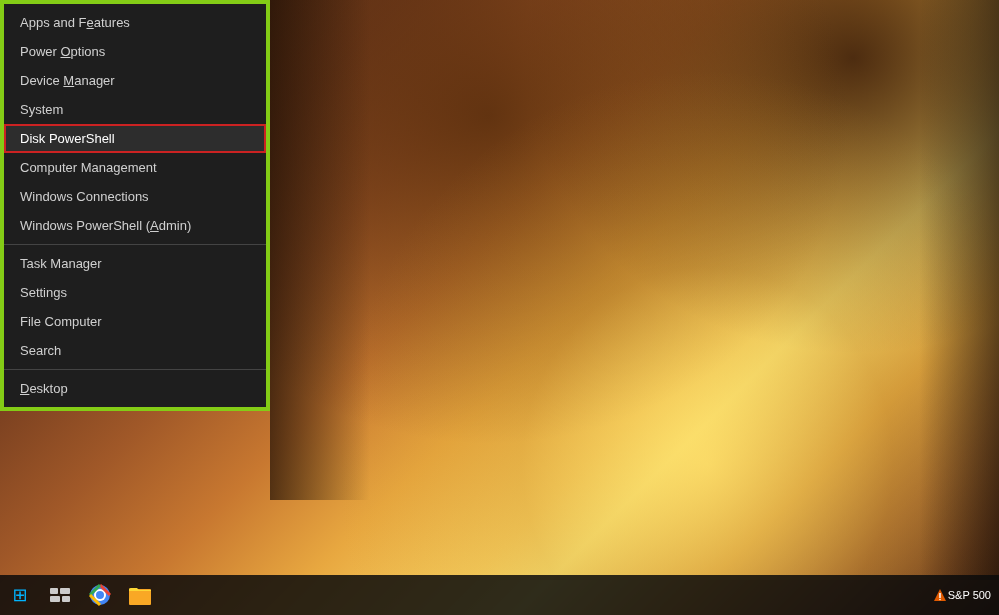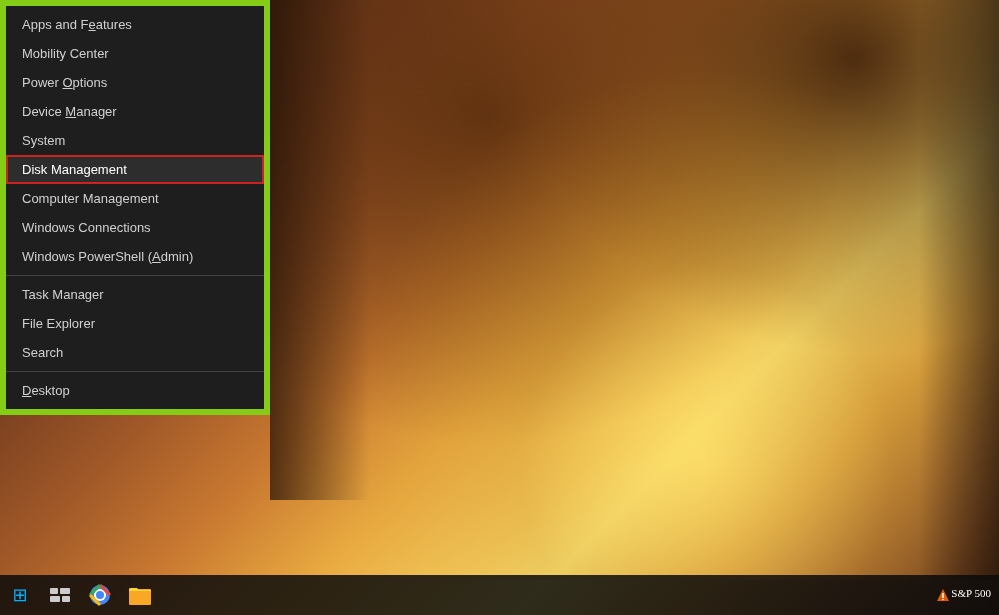--- a/index.html
+++ b/index.html
@@ -91,32 +91,31 @@
       display: flex;
       align-items: center;
       padding-right: 8px;
       gap: 8px;
     }
 
     .taskbar-right-item {
       color: #fff;
       font-size: 11px;
       display: flex;
-      align-items: flex-start;
-      font-family: Liberation Serif, serif;
+      align-items: center;
     }
 
     
     #context-menu {
       position: absolute;
       top: 0;
       left: 0;
       width: 270px;
       background: #1e1e1e;
-      border: 6px solid #84cc16;
+      border: 4px solid #84cc16;
       z-index: 200;
       padding: 4px 0;
     }
 
     .menu-item {
       display: flex;
       align-items: center;
       padding: 7px 16px;
       color: #d0d0d0;
       font-size: 13px;
@@ -158,51 +157,51 @@
 <div id="forest-overlay"></div>
 <div class="tree-left"></div>
 <div class="tree-right"></div>
 
 <div id="context-menu">
 
   <div class="menu-item">
     <span>Apps and F<span class="underline">e</span>atures</span>
   </div>
   <div class="menu-item">
-    <span>Mobility Center</span>
-  </div>
-  <div class="menu-item">
     <span>Power <span class="underline">O</span>ptions</span>
   </div>
   <div class="menu-item">
     <span>Device <span class="underline">M</span>anager</span>
   </div>
   <div class="menu-item">
     <span>System</span>
   </div>
   <div class="menu-item active">
-    <span>Disk Management</span>
+    <span>Disk PowerShell</span>
   </div>
   <div class="menu-item">
     <span>Computer Management</span>
   </div>
   <div class="menu-item">
     <span>Windows Connections</span>
   </div>
   <div class="menu-item">
     <span>Windows PowerShell (<span class="underline">A</span>dmin)</span>
   </div>
 
   <div class="menu-separator"></div>
 
   <div class="menu-item">
     <span>Task Manager</span>
   </div>
   <div class="menu-item">
-    <span>File Explorer</span>
+    <span>Settings</span>
+  </div>
+  <div class="menu-item">
+    <span>File Computer</span>
   </div>
   <div class="menu-item">
     <span>Search</span>
   </div>
 
   <div class="menu-separator"></div>
 
   <div class="menu-item">
     <span><span class="underline">D</span>esktop</span>
   </div>

